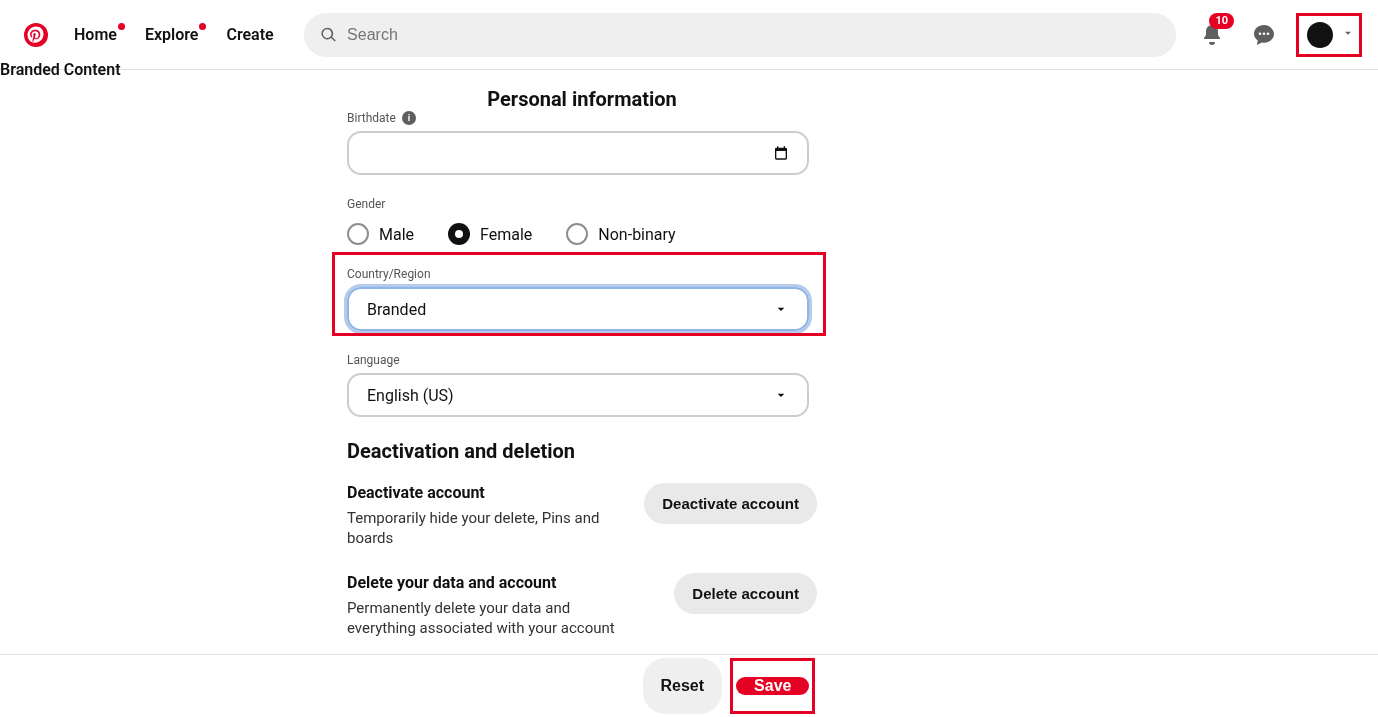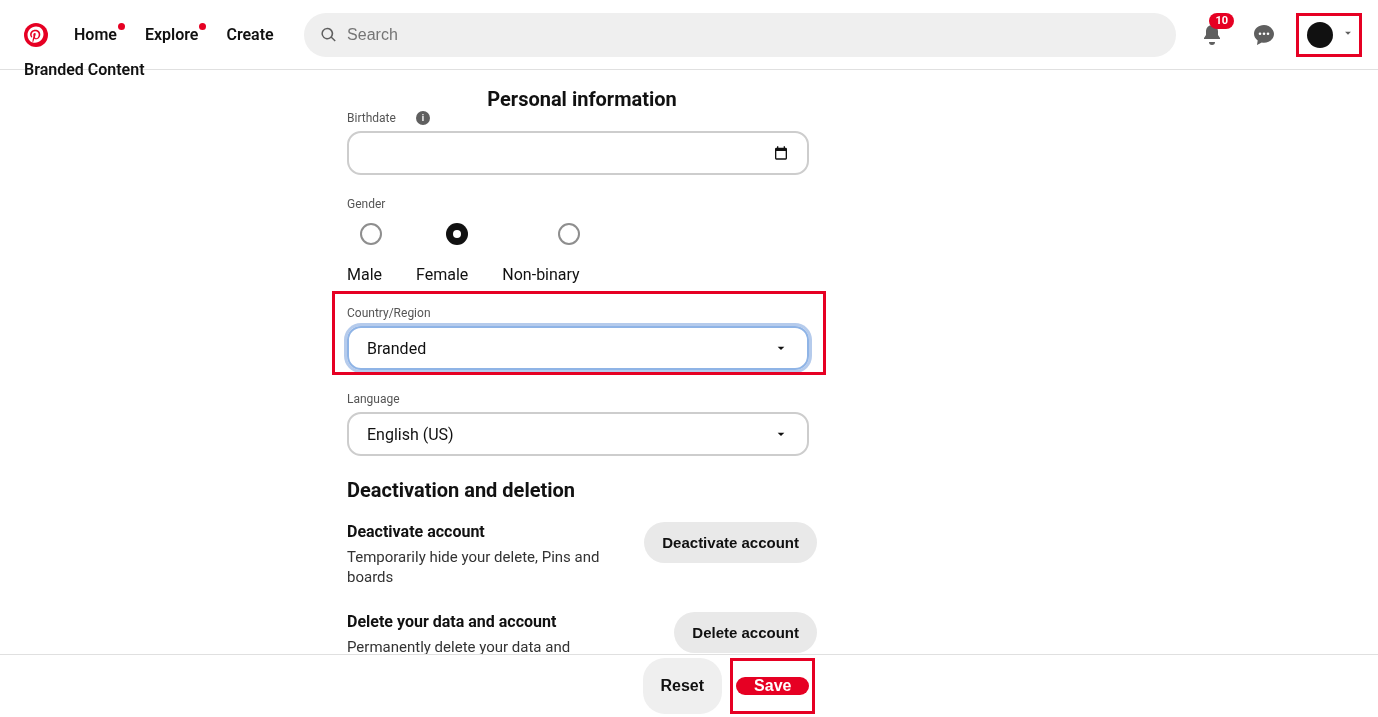--- a/index.html
+++ b/index.html
@@ -111,21 +111,21 @@
     align-items: center;
     gap: 8px;
     border: 3px solid #e60023;
     padding: 2px 4px 2px 8px;
     height: 44px;
   }
   .chevron svg { width: 14px; height: 14px; }
   
   .sidebar-cut {
     position: absolute;
-    left: 24px;
+    left: 0;
     top: 60px;
     font-size: 16px;
     font-weight: 600;
     color: #111;
     
   }
   
   .main {
     width: 470px;
     margin-left: 347px;
@@ -136,21 +136,21 @@
     font-weight: 700;
     color: #111;
     text-align: center;
   }
   .field-label {
     font-size: 12px;
     color: #555;
     margin-bottom: 6px;
     display: flex;
     align-items: center;
-    gap: 20px;
+    gap: 6px;
   }
   .info-icon {
     display: inline-flex;
     background: #5f5f5f;
     color: #fff;
     width: 14px;
     height: 14px;
     border-radius: 50%;
     align-items: center;
     justify-content: center;
@@ -171,24 +171,23 @@
   .date-input svg { width: 16px; height: 16px; }
   .radio-row {
     display: flex;
     gap: 34px;
     align-items: center;
     margin-top: 12px;
     margin-bottom: 22px;
   }
   .radio-option {
     display: flex;
-    align-items: flex-end;
-    gap: 20px;
-    cursor: pointer;
-    flex-direction: column;
+    align-items: center;
+    gap: 10px;
+    cursor: pointer;
   }
   .radio-circle {
     width: 22px;
     height: 22px;
     border: 2px solid #8e8e8e;
     border-radius: 50%;
     display: flex;
     align-items: center;
     justify-content: center;
   }

